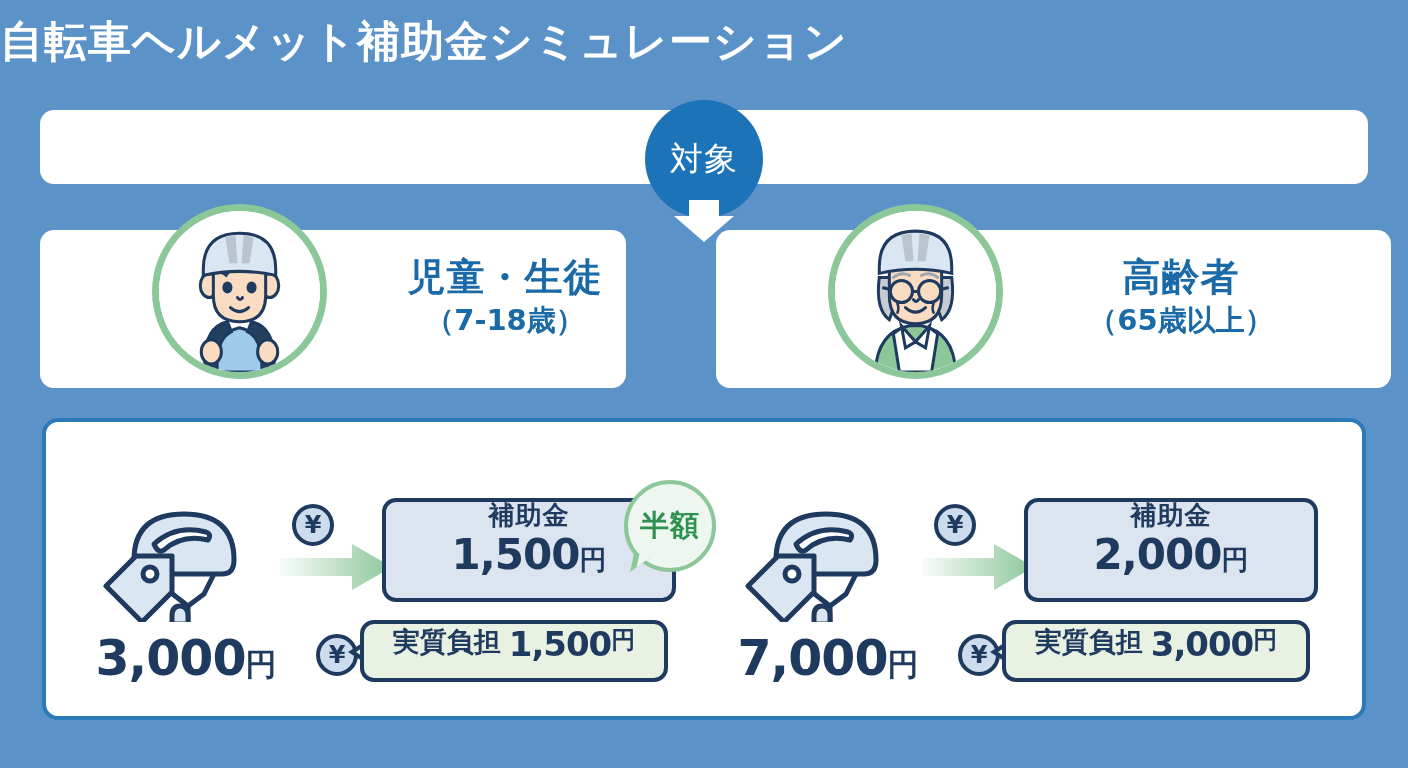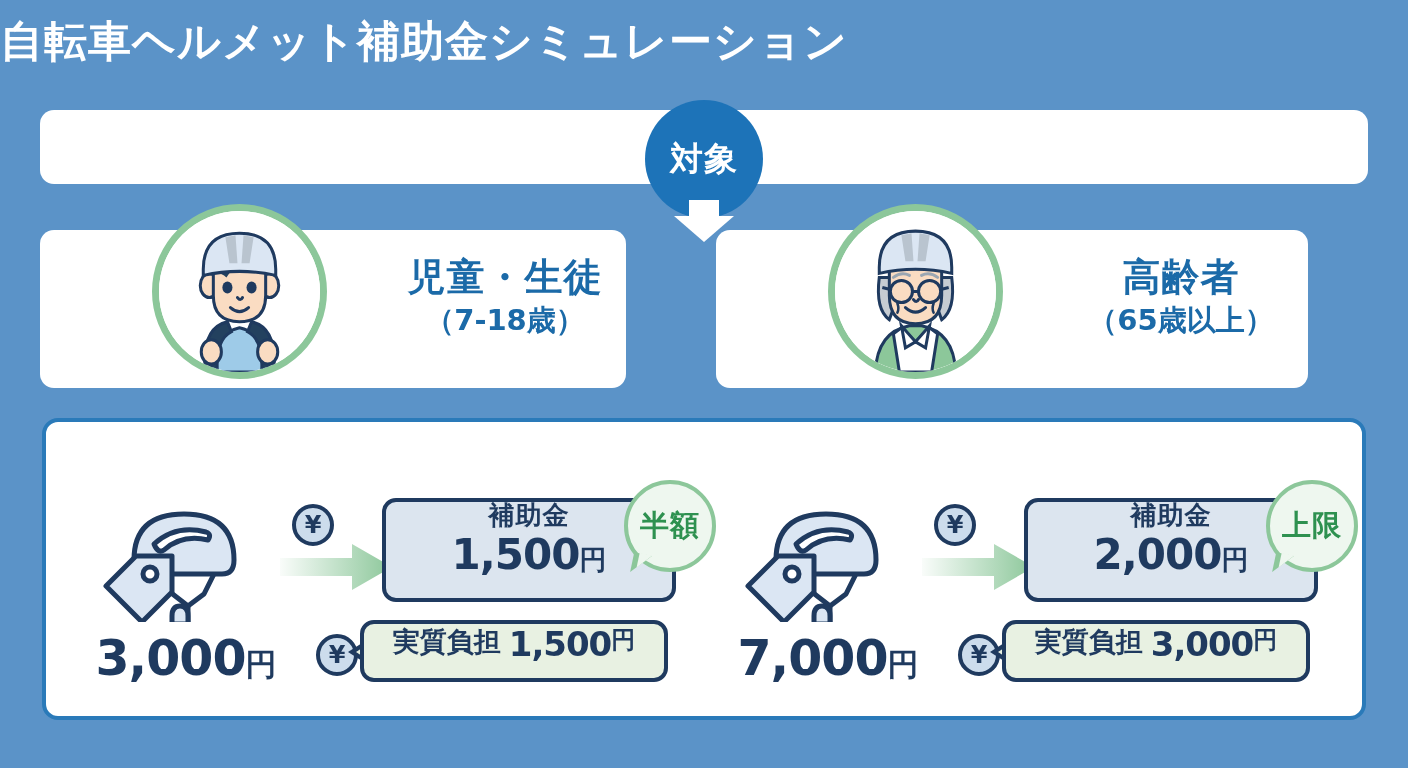--- a/index.html
+++ b/index.html
@@ -27,38 +27,38 @@
 
   
   .badge-wrap{position:absolute;left:645px;top:100px;width:118px;height:140px;}
   .badge-circle{
     position:absolute;left:0;top:0;width:118px;height:92px;
     background:#1d73b8;border-radius:50%/50%;
     display:flex;align-items:center;justify-content:center;
   }
   .badge-circle.round{width:118px;height:118px;border-radius:50%;}
   .badge-text{
-    font-size:33px;font-weight:bold;color:#ffffff;letter-spacing:1px;
+    font-size:33px;font-weight:normal;color:#ffffff;letter-spacing:1px;
   }
   .arrow-stem{
     position:absolute;left:44px;top:100px;width:30px;height:18px;background:#ffffff;
   }
   .arrow-head{
     position:absolute;left:29px;top:116px;width:0;height:0;
     border-left:30px solid transparent;border-right:30px solid transparent;
     border-top:26px solid #ffffff;
   }
 
   
   .target-card{
     position:absolute;top:230px;height:158px;
     background:#ffffff;border-radius:14px;
   }
   .target-card.left{left:40px;width:586px;}
-  .target-card.right{left:716px;width:592px;}
+  .target-card.right{left:716px;width:675px;}
 
   .avatar-ring{
     position:absolute;top:-26px;width:175px;height:175px;
     border-radius:50%;background:#ffffff;
     border:7px solid #8cc79a;
     overflow:hidden;box-sizing:border-box;
   }
   .avatar-ring.left{left:112px;}
   .avatar-ring.right{left:112px;}
   .avatar-ring svg{display:block;width:100%;height:100%;}
@@ -345,21 +345,20 @@
         </svg>
       </div>
 
       <div class="subsidy-box">
         <div class="subsidy-label">補助金</div>
         <div class="subsidy-amount">
           <span class="num">2,000</span><span class="yen">円</span>
         </div>
       </div>
 
-      <div class="gbubble">上限</div>
 
       <div class="coin small">¥</div>
       <div class="burden-tail"></div>
       <div class="burden-tail-in"></div>
       <div class="burden-box">
         <span class="lbl">実質負担</span>
           <span class="num">3,000</span>
           <span class="yen">円</span>
       </div>
     </div>

